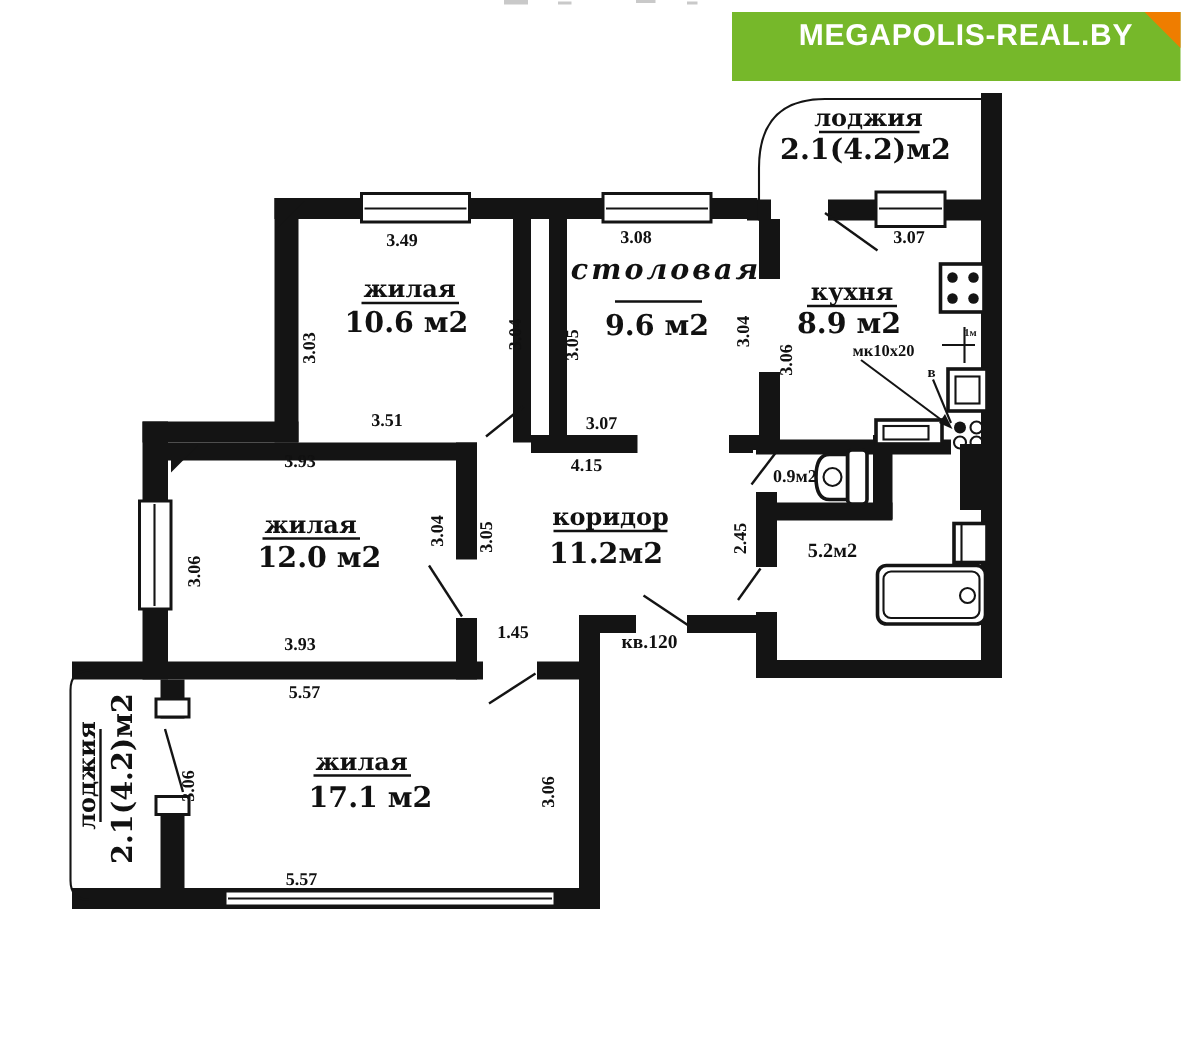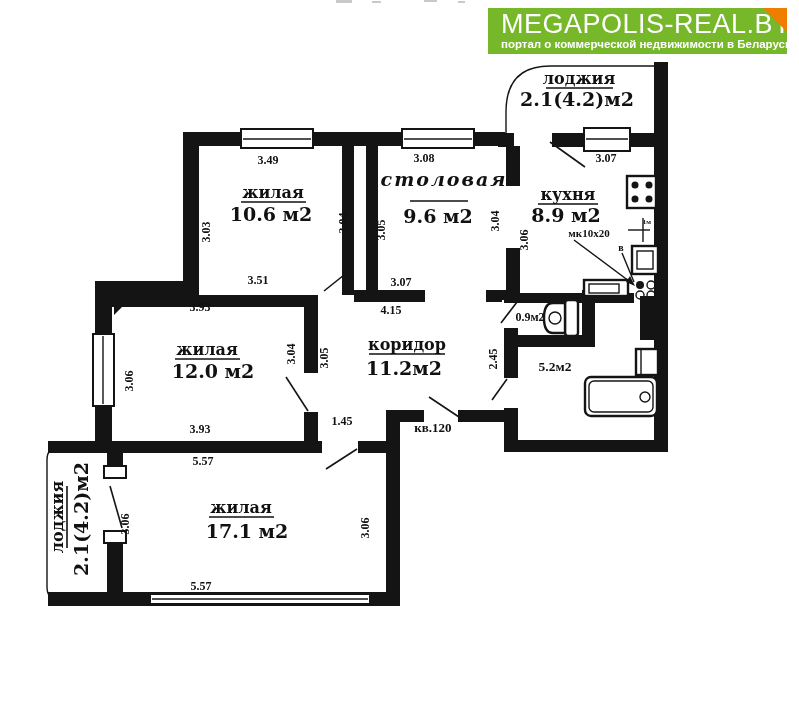--- a/index.html
+++ b/index.html
@@ -2,22 +2,22 @@
 <html><head>
 <meta charset="utf-8">
 <style>
   html,body{margin:0;padding:0;background:#ffffff;}
   #stage{position:relative;width:799px;height:701px;background:#ffffff;overflow:hidden;
          font-family:"Liberation Serif", serif;}
   
   .logo{position:absolute;left:488px;top:8px;width:299px;height:46px;background:#76b82a;}
   .logo-fold{position:absolute;right:0;top:0;width:0;height:0;
              border-top:24px solid #ef7d00;border-left:24px solid transparent;}
-  .logo-title{font-family:"Liberation Sans", sans-serif;font-weight:normal;color:#fff;
-              font-size:27px;line-height:27px;padding:3px 0 0 13px;letter-spacing:0.5px;white-space:nowrap;text-align:center;}
+  .logo-title{font-family:"Liberation Sans", sans-serif;font-weight:bold;color:#fff;
+              font-size:20px;line-height:27px;padding:3px 0 0 13px;letter-spacing:0.5px;white-space:nowrap;text-align:center;}
   .logo-sub{font-family:"Liberation Sans", sans-serif;font-weight:bold;color:#fff;
             font-size:11.5px;line-height:13px;padding:0 0 0 13px;white-space:nowrap;}
   
   svg{position:absolute;left:0;top:0;}
   .wall{fill:#141414;}
   .open{fill:#ffffff;}
   .win{fill:#ffffff;stroke:#141414;stroke-width:2;}
   .thin{stroke:#141414;stroke-width:1.4;fill:none;}
   .fix{stroke:#141414;stroke-width:2.4;fill:#ffffff;}
   .fix2{stroke:#141414;stroke-width:1.4;fill:none;}
@@ -30,21 +30,20 @@
   .uline{stroke:#111;stroke-width:1.6;}
   .scanmark{fill:#c9c9c9;}
 </style>
 </head>
 <body>
 
 <div id="stage">
 
   <div class="logo">
     <div class="logo-title">MEGAPOLIS-REAL.BY</div>
-    <div class="logo-sub">портал о коммерческой недвижимости в Беларуси</div>
     <div class="logo-fold"></div>
   </div>
 
   <svg width="799" height="701" viewBox="0 0 799 701">
 
     <g>
       <rect class="scanmark" x="336" y="0" width="16" height="3"></rect>
       <rect class="scanmark" x="372" y="1" width="9" height="2"></rect>
       <rect class="scanmark" x="424" y="0" width="13" height="2"></rect>
       <rect class="scanmark" x="458" y="1" width="7" height="2"></rect>

